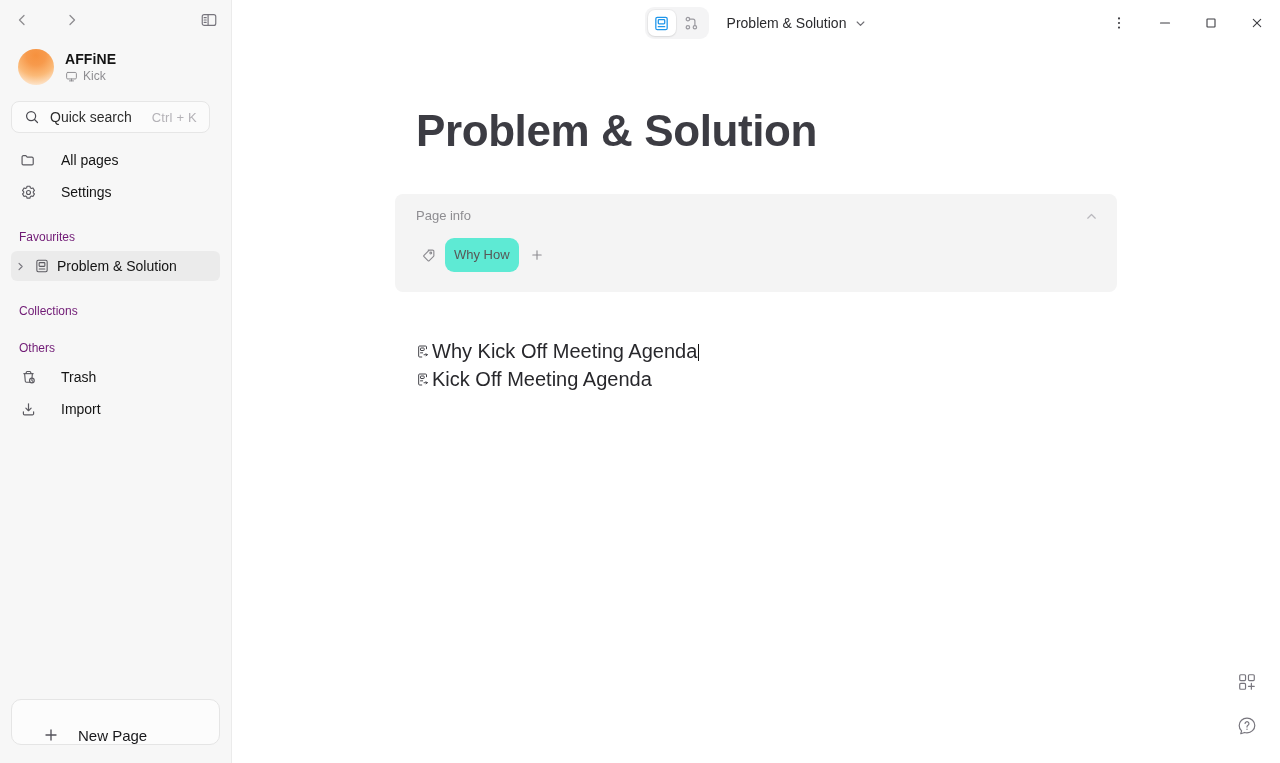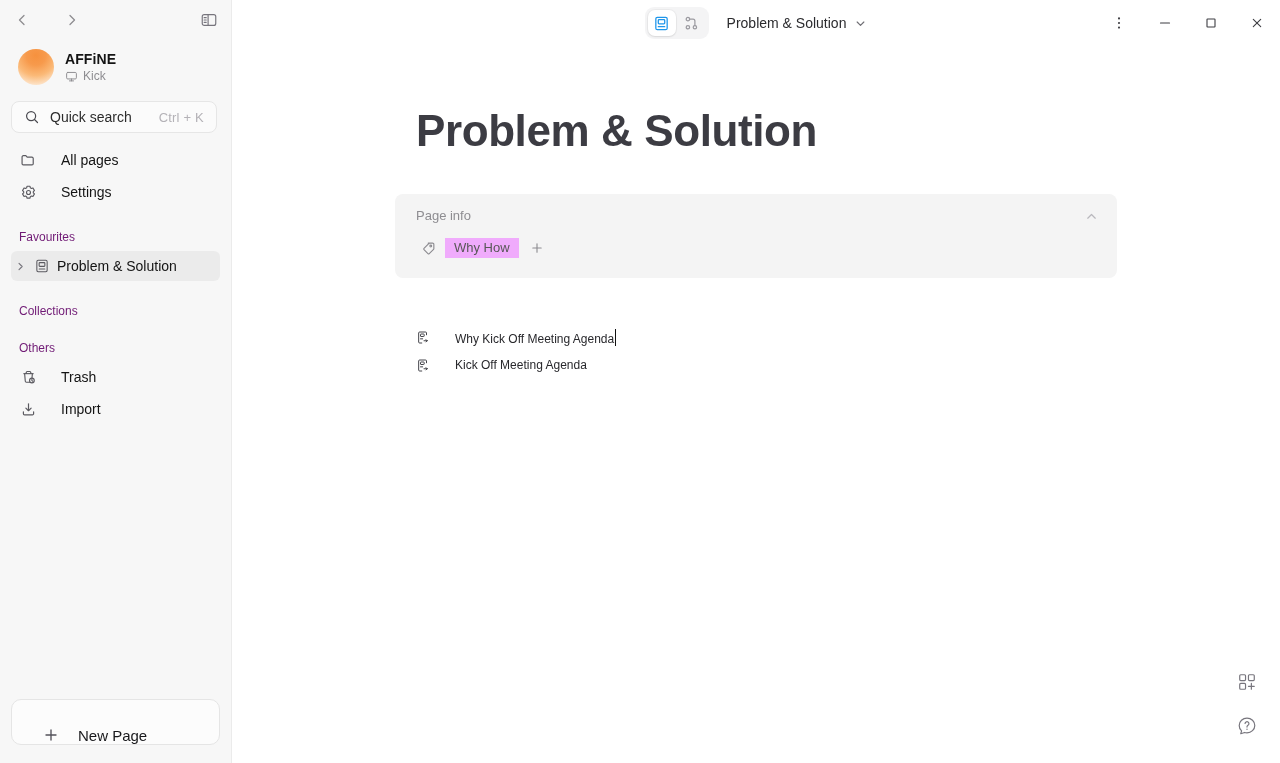--- a/index.html
+++ b/index.html
@@ -76,21 +76,21 @@
     line-height: 16px;
   }
   .ws-sub {
     display: flex; align-items: center; gap: 5px;
     font-size: 12px;
     color: #8e8d91;
     line-height: 15px;
   }
 
   .quick-search {
-    margin: 11px 14px 0 11px;
+    margin: 11px 21px 0 11px;
     height: 32px;
     border: 1px solid #e6e6e6;
     border-radius: 8px;
     background: #fbfbfb;
     display: flex;
     align-items: center;
     padding: 0 12px;
     gap: 10px;
   }
   .qs-label { font-size: 14px; color: #2c2c2c; flex: 1; line-height: 16px; }
@@ -260,36 +260,36 @@
   .collapse-btn { color: #b9b8bd; display: flex; padding-top: 1px; }
   .tag-row {
     display: flex;
     align-items: center;
     gap: 9px;
     margin-top: 14px;
     padding-left: 5px;
   }
   .tag-icon { display: flex; color: #8b8a8f; }
   .tag-chip {
-    background: #f0abfc;
+    background: #5eead4;
     color: #585757;
     font-size: 13px;
     line-height: 16px;
-    border-radius: 0;
-    padding: 2px 9px;
+    border-radius: 9px;
+    padding: 9px 9px;
   }
   .tag-add { color: #8b8a8f; font-size: 16px; line-height: 16px; display: flex; padding-left: 2px; }
 
   .doc-body { margin-top: 45px; padding-left: 21px; }
   .ref-line {
     display: flex;
     align-items: center;
-    gap: 24px;
+    gap: 1px;
     height: 28px;
-    font-size: 12px;
+    font-size: 20px;
     color: #28282c;
   }
   .ref-ico { display: flex; color: #44444a; }
   .ref-text { position: relative; }
   .caret {
     display: inline-block;
     width: 1px;
     height: 17px;
     background: #111;
     vertical-align: -3px;

